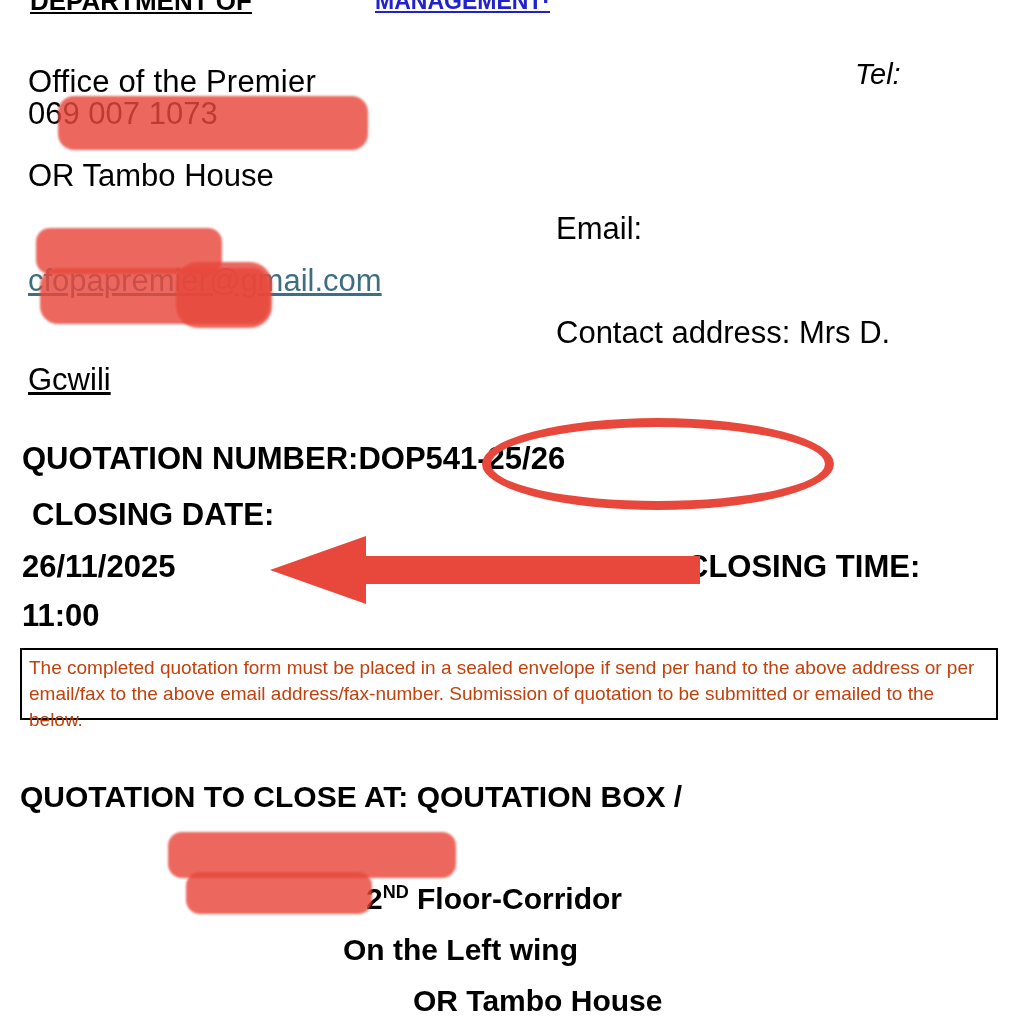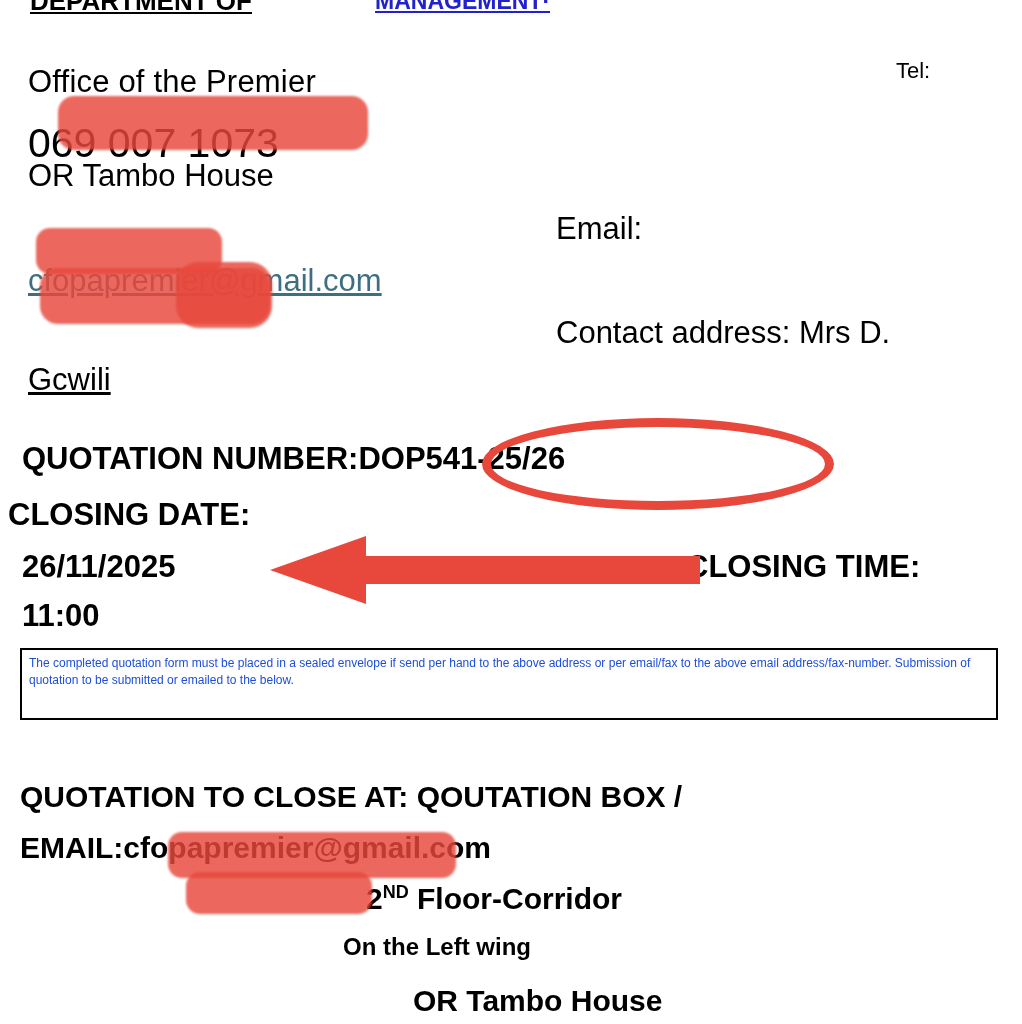--- a/index.html
+++ b/index.html
@@ -59,30 +59,31 @@
     left: 28px;
     top: 58px;
     font-size: 31px;
     line-height: 1.55;
     letter-spacing: 0.2px;
     white-space: nowrap;
     text-align: center;
   }
   .contact-tel-label {
     position: absolute;
-    left: 896px;
+    left: 855px;
     top: 58px;
-    font-size: 22px;
-    white-space: nowrap;
+    font-size: 29px;
+    white-space: nowrap;
+    font-style: italic;
   }
   .contact-tel-number {
     position: absolute;
     left: 28px;
-    top: 120px;
-    font-size: 41px;
+    top: 96px;
+    font-size: 31px;
     white-space: nowrap;
   }
   .contact-house {
     position: absolute;
     left: 28px;
     top: 158px;
     font-size: 31px;
     white-space: nowrap;
   }
   .contact-email-label {
@@ -121,21 +122,21 @@
   .quote-number {
     position: absolute;
     left: 22px;
     top: 441px;
     font-size: 31px;
     font-weight: bold;
     white-space: nowrap;
   }
   .closing-date-label {
     position: absolute;
-    left: 8px;
+    left: 32px;
     top: 497px;
     font-size: 31px;
     font-weight: bold;
     white-space: nowrap;
   }
   .closing-date-value {
     position: absolute;
     left: 22px;
     top: 549px;
     font-size: 31px;
@@ -164,23 +165,23 @@
     position: absolute;
     left: 20px;
     top: 648px;
     width: 978px;
     height: 72px;
     border: 2px solid #000;
     box-sizing: border-box;
     padding: 5px 7px;
   }
   .instruction-text {
-    font-size: 12px;
+    font-size: 19px;
     line-height: 1.38;
-    color: #1d4ed8;
+    color: #c2410c;
   }
 
   
   .close-at-line1 {
     position: absolute;
     left: 20px;
     top: 780px;
     font-size: 30px;
     font-weight: bold;
     white-space: nowrap;
@@ -202,21 +203,21 @@
     white-space: nowrap;
   }
   .close-floor sup {
     font-size: 18px;
     vertical-align: super;
   }
   .close-wing {
     position: absolute;
     left: 343px;
     top: 933px;
-    font-size: 24px;
+    font-size: 30px;
     font-weight: bold;
     white-space: nowrap;
   }
   .close-house {
     position: absolute;
     left: 413px;
     top: 984px;
     font-size: 30px;
     font-weight: bold;
     white-space: nowrap;
@@ -284,23 +285,20 @@
   <div class="closing-date-label">CLOSING DATE:</div>
   <div class="closing-date-value">26/11/2025</div>
   <div class="closing-time-label">CLOSING TIME:</div>
   <div class="closing-time-value">11:00</div>
 
   <div class="instruction-box">
     <div class="instruction-text">The completed quotation form must be placed in a sealed envelope if send per hand to the above address or per email/fax to the above email address/fax-number. Submission of quotation to be submitted or emailed to the below.</div>
   </div>
 
   <div class="close-at-line1">QUOTATION TO CLOSE AT:  QOUTATION BOX /</div>
-  <div class="close-at-line2">
-    <span>EMAIL:</span><span>cfopapremier@gmail.com</span>
-  </div>
   <div class="close-floor">
     <span>2</span><sup>ND</sup><span> Floor-Corridor</span>
   </div>
   <div class="close-wing">On the Left wing</div>
   <div class="close-house">OR Tambo House</div>
 
   <div class="redaction r1"></div>
   <div class="redaction r2"></div>
   <div class="redaction r3"></div>
   <div class="redaction r4"></div>

